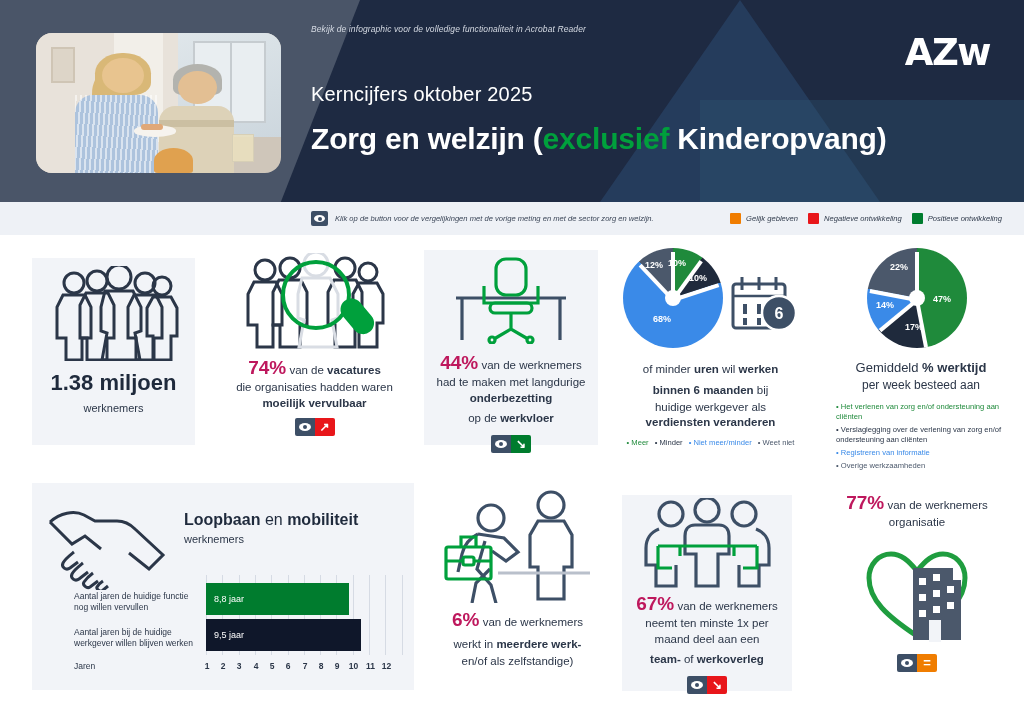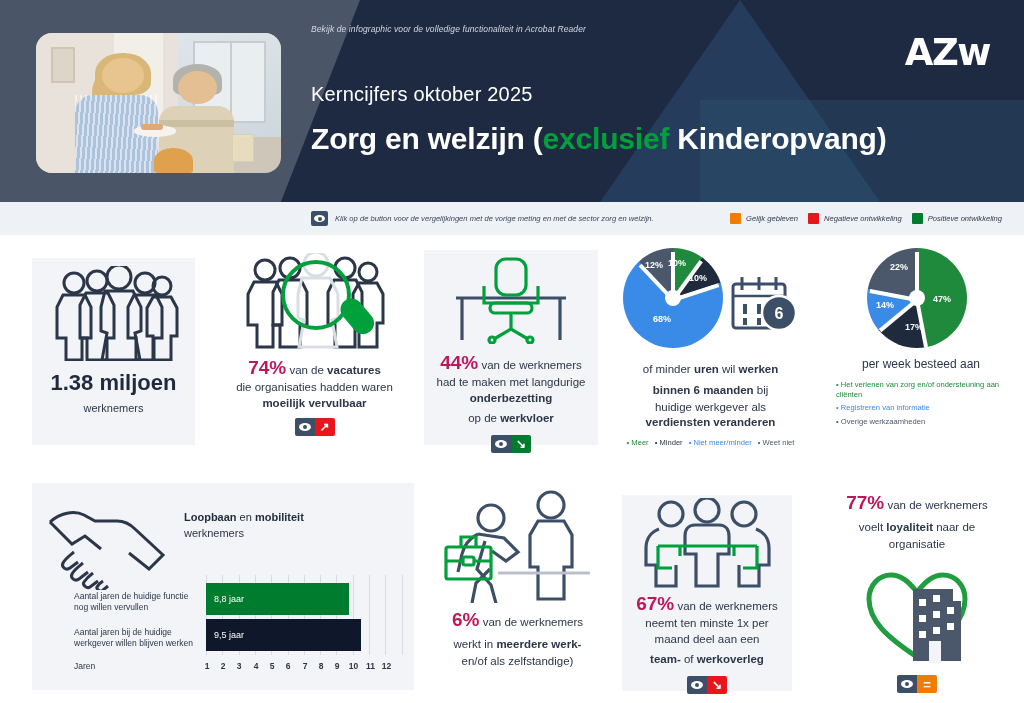--- a/index.html
+++ b/index.html
@@ -340,40 +340,42 @@
         <div class="spoke" style="width:48px;transform:rotate(140.4deg);"></div>
         <div class="spoke" style="width:48px;transform:rotate(190.8deg);"></div>
         <div class="hub"></div>
         <span class="pielbl" style="left:66px;top:46px;">47%</span>
         <span class="pielbl" style="left:38px;top:74px;">17%</span>
         <span class="pielbl" style="left:9px;top:52px;">14%</span>
         <span class="pielbl" style="left:23px;top:14px;">22%</span>
       </div>
     </div>
     <div class="stat" style="margin-top:4px;">
+      <div><span class="small" style="font-size:13px;">Gemiddeld </span><span class="small b" style="font-size:13px;">% werktijd</span></div>
       <div class="small" style="font-size:12px;">per week besteed aan</div>
     </div>
     <div class="vlegend" style="margin-top:8px;padding-left:14px;">
       <div style="color:#1f8a3b">Het verlenen van zorg en/of ondersteuning aan cliënten</div>
+      <div style="color:#2b3648">Verslaglegging over de verlening van zorg en/of ondersteuning aan cliënten</div>
       <div style="color:#3a8ae8">Registreren van informatie</div>
       <div style="color:#4b586b">Overige werkzaamheden</div>
     </div>
   </div>
 
   <div class="card" style="left:32px;top:483px;width:382px;height:207px;">
     <svg width="125" height="95" viewBox="0 0 125 95" fill="none" stroke="#2b3648" stroke-width="3" style="position:absolute;left:12px;top:12px;">
       <path d="M6 27c10-9 24-12 34-7l11 6h22c8 0 13 3 18 8l28 26-14 14-20-16"></path>
       <path d="M6 27l22 22 13-8 16 13"></path>
       <path d="M30 57c-5 4-9 7-11 11s3 8 7 5l8-6"></path>
       <path d="M39 68c-5 4-9 7-11 11s3 8 7 5l9-7"></path>
       <path d="M49 78c-4 3-7 6-9 9s3 7 6 5l8-6"></path>
       <path d="M59 86c-3 2-5 4-6 6s3 5 5 4l6-5"></path>
     </svg>
     <div style="position:absolute;left:152px;top:28px;">
-      <div style="font-size:11px;color:#1f2a3c;"><span class="b">Loopbaan</span><span> en </span><span class="b">mobiliteit</span></div>
+      <div style="font-size:16px;color:#1f2a3c;"><span class="b">Loopbaan</span><span> en </span><span class="b">mobiliteit</span></div>
       <div style="font-size:11px;color:#2b3648;margin-top:4px;">werknemers</div>
     </div>
 
     <div class="barchart" style="position:absolute;left:14px;top:92px;width:356px;height:105px;">
       <div class="bar-lbl" style="left:28px;top:16px;width:128px;">Aantal jaren de huidige functie nog willen vervullen</div>
       <div class="bar-lbl" style="left:28px;top:52px;width:128px;">Aantal jaren bij de huidige werkgever willen blijven werken</div>
 
       <div style="position:absolute;left:160px;top:0;width:196px;height:80px;">
         <div class="grid-line" style="left:0px;height:80px;"></div>
         <div class="grid-line" style="left:16.3px;height:80px;"></div>
@@ -471,21 +473,20 @@
         <span class="arrside" style="background:#e8161a">
             <span class="arr">↘</span>
           </span>
       </div>
     </div>
   </div>
 
   <div class="card plain" style="left:812px;top:490px;width:210px;height:205px;">
     <div class="stat">
       <div><span class="big">77%</span><span class="small"> van de werknemers</span></div>
-      <div><span class="small">voelt </span><span class="small b">loyaliteit</span><span class="small"> naar de</span></div>
       <div class="small">organisatie</div>
     </div>
     <div class="icon-wrap" style="height:110px;margin-top:6px;">
       <svg width="120" height="104" viewBox="0 0 120 104" fill="none">
         <path d="M60 96C30 76 12 60 12 38 12 24 22 14 34 14c10 0 17 6 26 17 9-11 16-17 26-17 12 0 22 10 22 24 0 22-18 38-48 58z" stroke="#1f9d3f" stroke-width="5" fill="none"></path>
         <path d="M56 28h40v12h8v60H56z" fill="#4b586b"></path>
         <rect x="72" y="80" width="12" height="22" fill="#f2f4f8"></rect>
         <rect x="62" y="38" width="7" height="7" fill="#fff"></rect>
         <rect x="76" y="34" width="7" height="7" fill="#fff"></rect>
         <rect x="90" y="46" width="7" height="7" fill="#fff"></rect>

